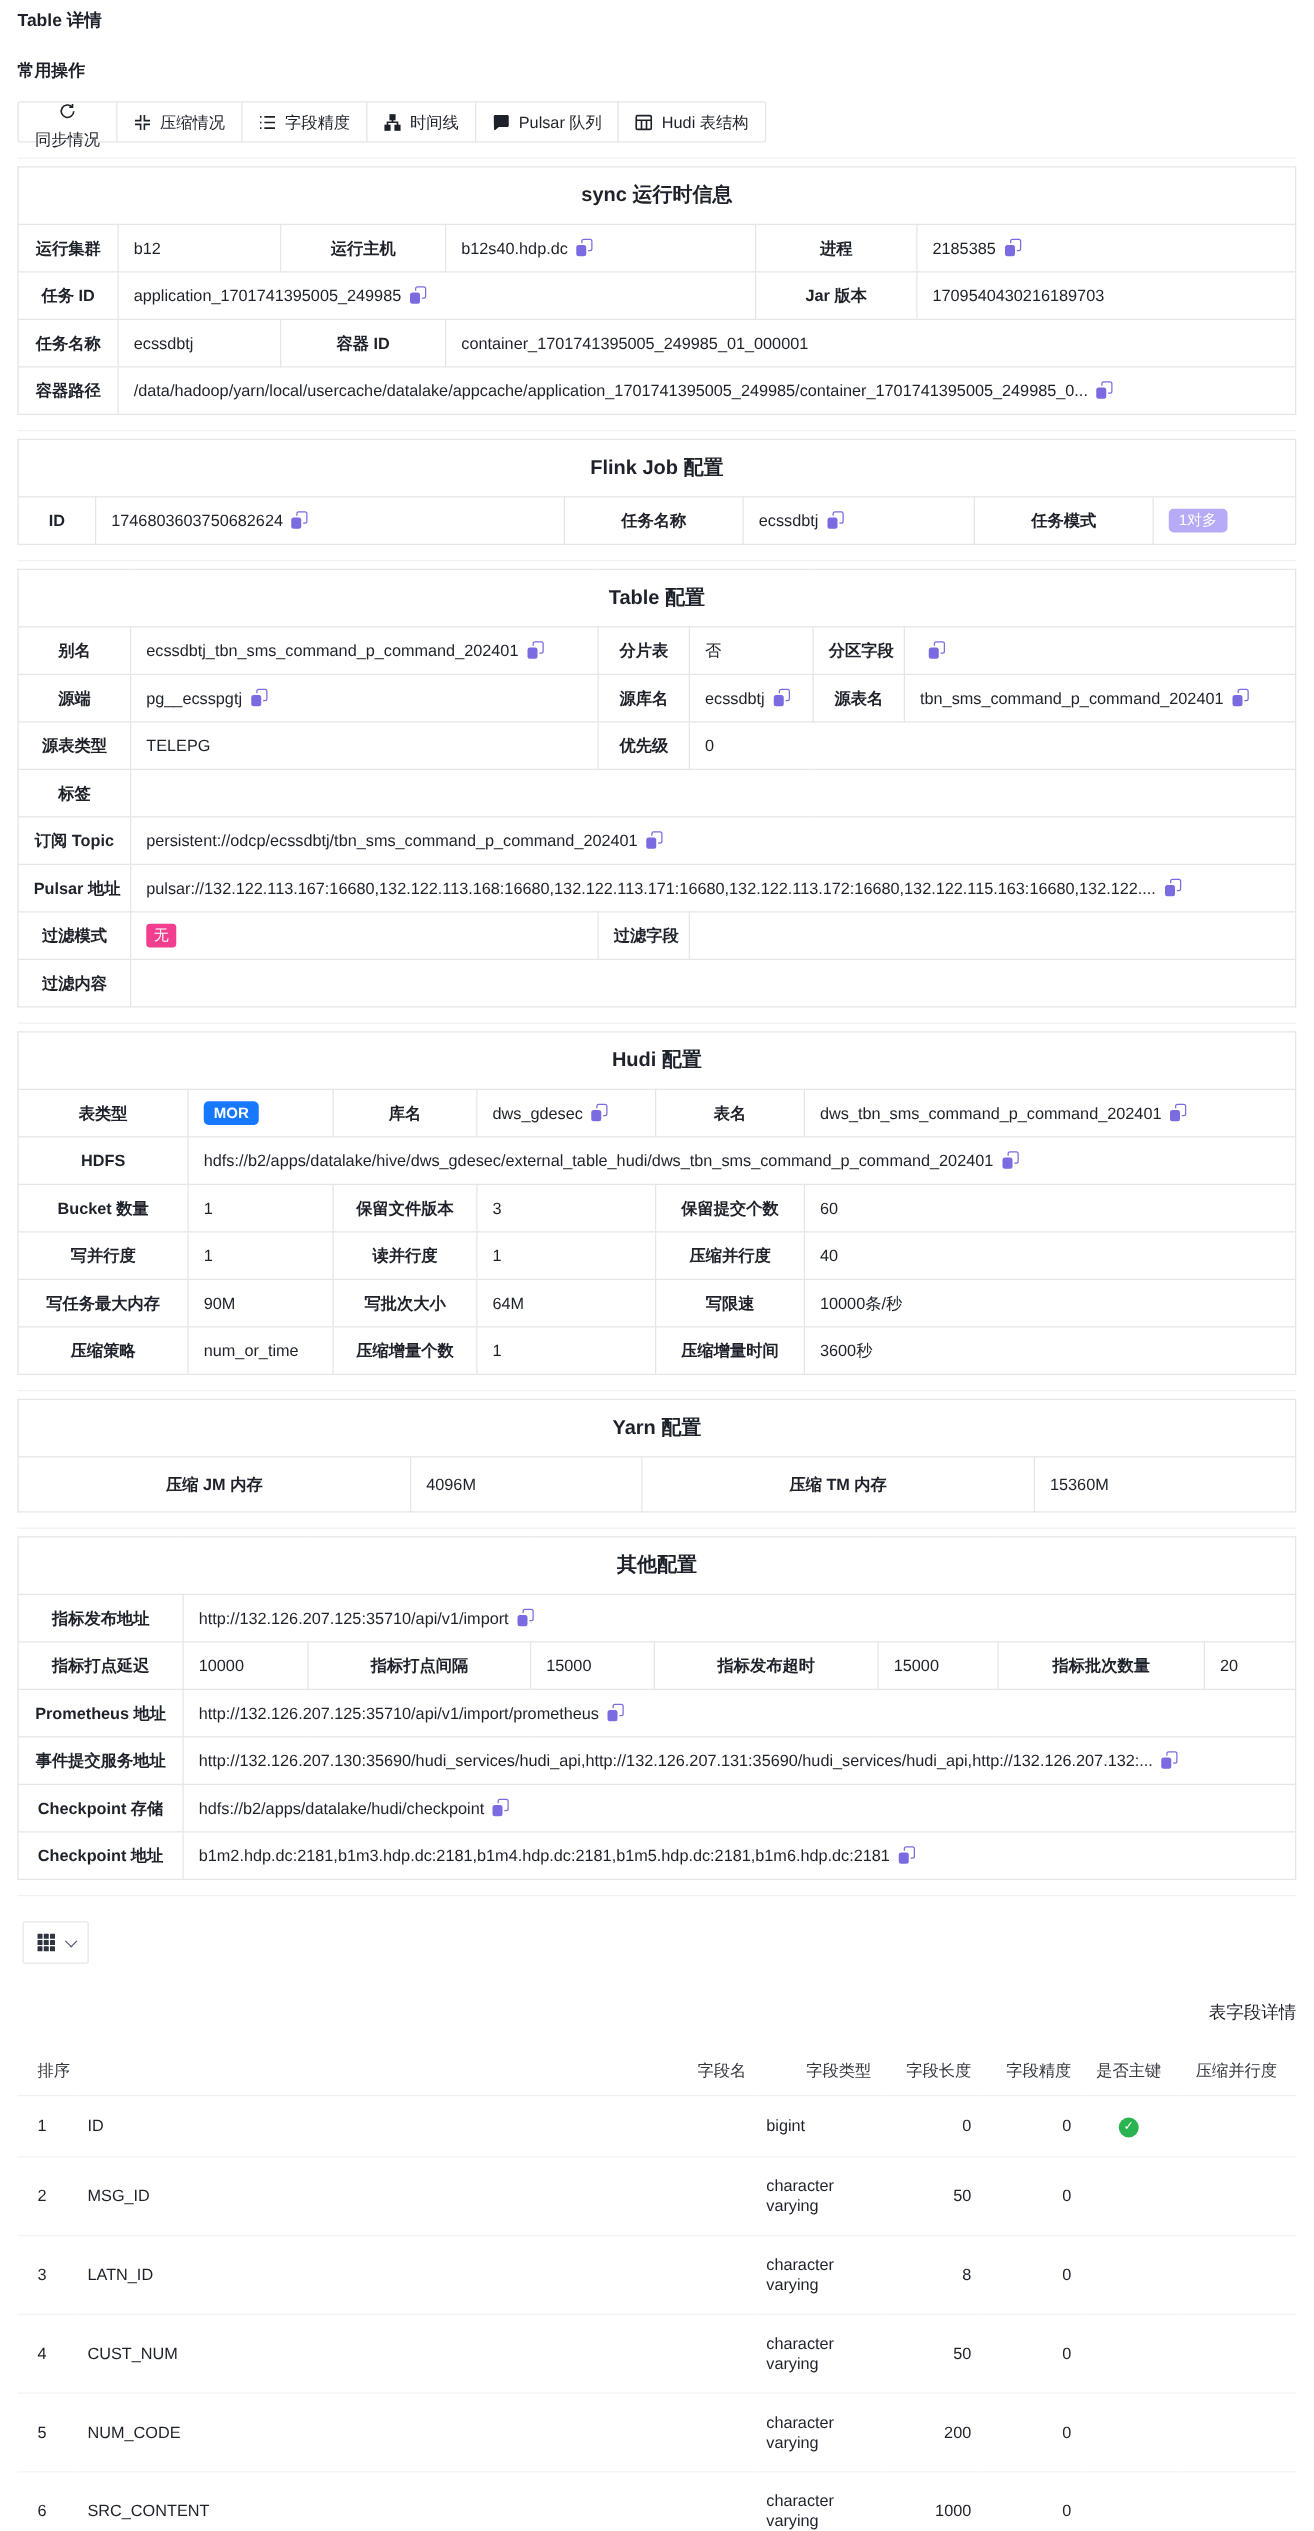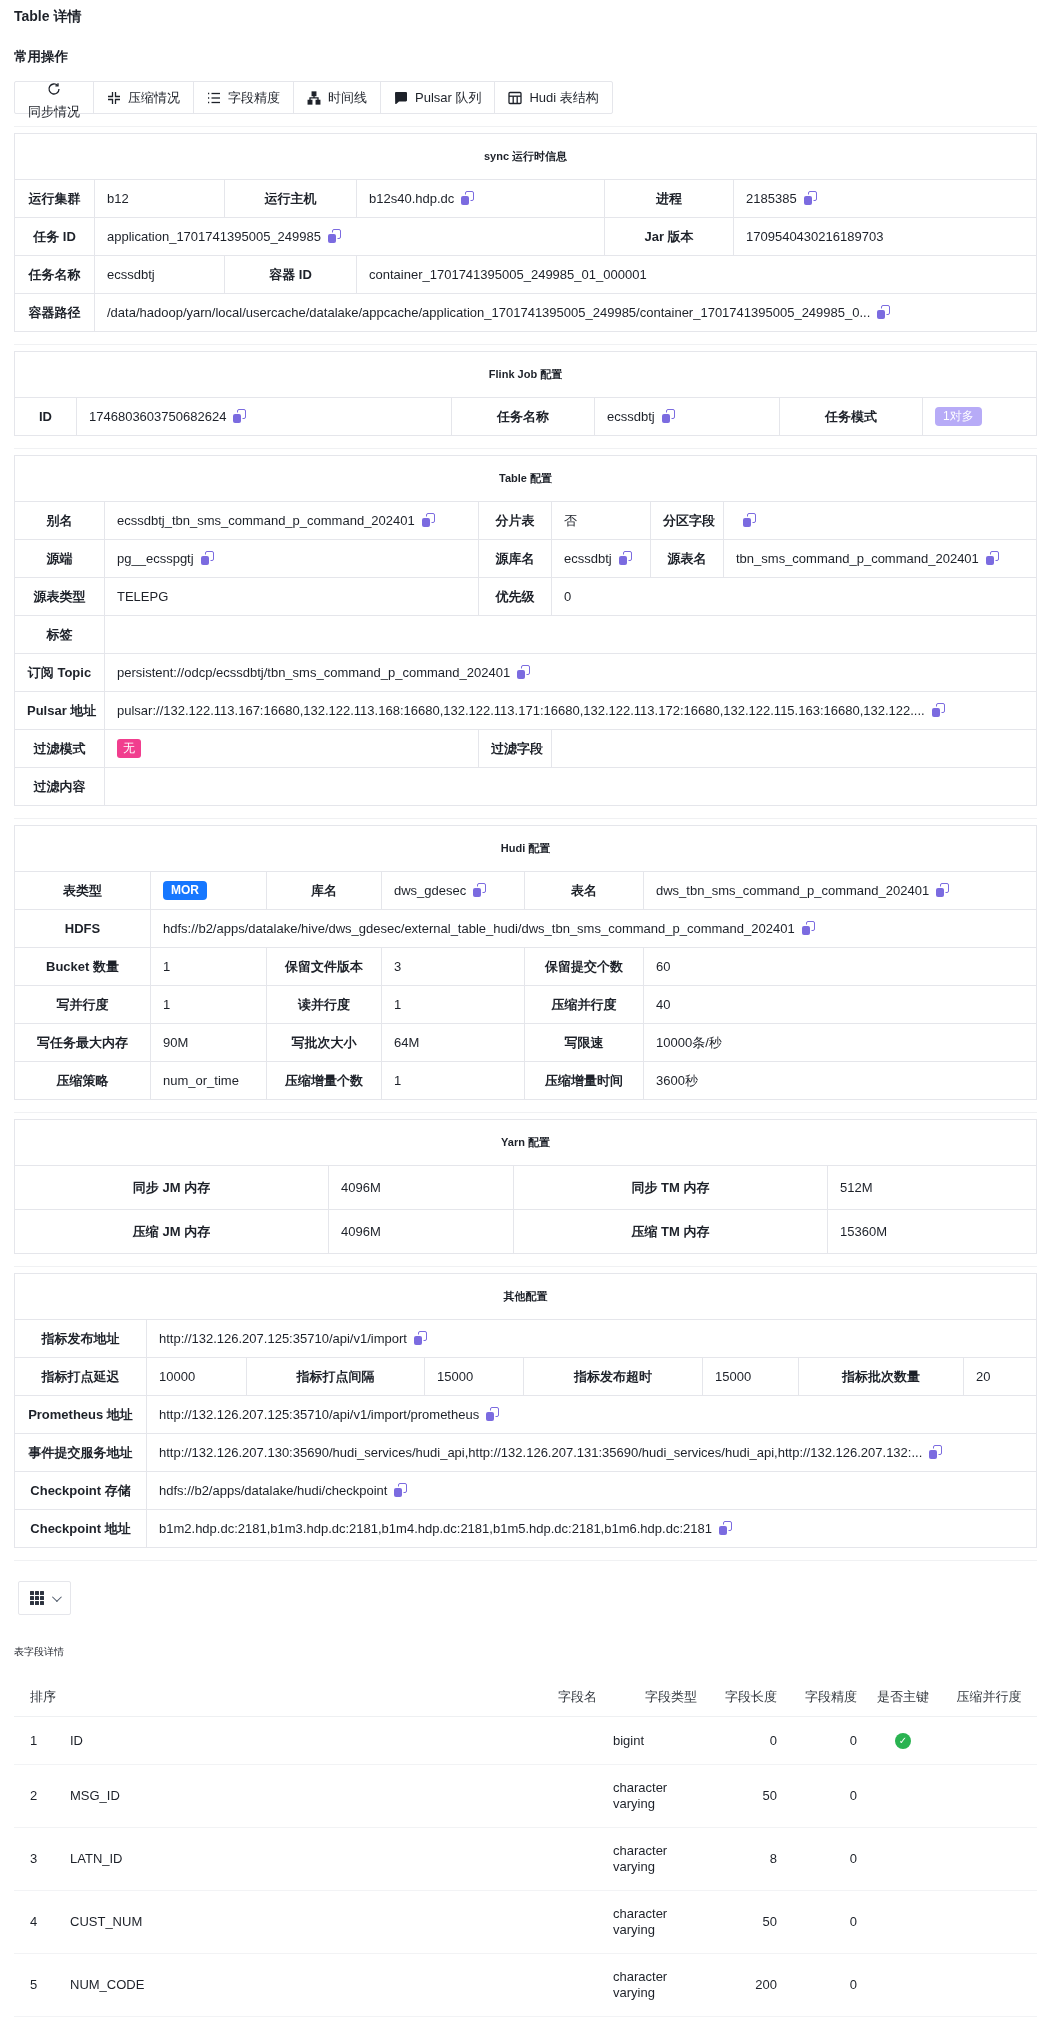--- a/index.html
+++ b/index.html
@@ -23,21 +23,21 @@
     font-size:13px;color:var(--text);white-space:nowrap;
   }
   .tb-btn:first-child{margin-left:0;border-radius:2px 0 0 2px;flex-direction:column;}
   .tb-btn:last-child{border-radius:0 2px 2px 0;}
   .tb-btn svg{display:block;}
   
   .divider{border:none;border-top:1px solid #f0f1f3;height:0;margin:12px 0 6px 0;}
   
   table.desc{width:100%;border-collapse:collapse;table-layout:fixed;margin:0;}
   table.desc th,table.desc td{border:1px solid var(--border);padding:4px 12px;overflow:hidden;}
-  table.desc th.card-title{height:46px;font-size:11px;font-weight:700;text-align:center;}
+  table.desc th.card-title{height:46px;font-size:16px;font-weight:700;text-align:center;}
   table.desc td{height:38px;}
   table.yarn td{height:44px;}
   td.lbl{font-weight:600;text-align:center;white-space:nowrap;}
   td.val{text-align:left;white-space:nowrap;}
   
   .copy{position:relative;display:inline-block;width:13px;height:14px;margin-left:7px;vertical-align:-2px;cursor:pointer;}
   .copy::before{content:"";position:absolute;right:0;top:0;width:7px;height:8px;border:1.5px solid var(--accent-copy);border-radius:2px;}
   .copy::after{content:"";position:absolute;left:0;bottom:0;width:8px;height:9px;background:var(--accent-copy);border-radius:2px;box-shadow:0 0 0 1.5px #fff;}
   
   .badge{display:inline-block;color:#fff;font-size:12px;line-height:19px;padding:0 8px;border-radius:3px;vertical-align:middle;}
@@ -45,21 +45,21 @@
   .badge-none{background:var(--badge-pink);padding:0 6px;}
   .badge-mor{background:var(--badge-blue);font-weight:700;border-radius:4px;}
   
   .grid-btn{
     display:inline-flex;align-items:center;gap:8px;height:34px;padding:0 11px;margin:14px 0 0 4px;
     background:#fff;border:1px solid var(--border);border-radius:2px;cursor:pointer;
   }
   .grid-icon{display:grid;grid-template-columns:repeat(3,3.5px);grid-auto-rows:3.5px;gap:1.5px;}
   .grid-icon i{background:#2e3440;border-radius:0.5px;}
   .chev{width:7px;height:7px;border-right:1.5px solid #4e5969;border-bottom:1.5px solid #4e5969;transform:rotate(45deg) translateY(-2px);}
-  .fields-title{font-size:10px;color:var(--text);margin:30px 0 0 0;}
+  .fields-title{font-size:14px;color:var(--text);margin:30px 0 0 0;text-align:right;}
   
   table.fields{width:100%;border-collapse:collapse;table-layout:fixed;margin-top:21px;}
   table.fields th{font-weight:400;color:#33383f;text-align:right;padding:8px 8px 10px 8px;border-bottom:1px solid #eef0f2;white-space:nowrap;}
   table.fields td{padding:15px 8px;border-bottom:1px solid #f2f3f5;vertical-align:middle;line-height:16px;}
   table.fields .c-order{padding-left:16px;width:48px;}
   table.fields .c-name{width:auto;}
   table.fields .c-type{width:100px;}
   table.fields .c-len,table.fields .c-prec{width:80px;text-align:right;}
   table.fields .c-pk{width:76px;text-align:center;}
   table.fields .c-shard{width:96px;text-align:center;}
@@ -354,26 +354,20 @@
         <col style="width:314px">
         <col>
       </colgroup>
     <thead>
         <tr>
           <th class="card-title" colspan="4">Yarn 配置</th>
         </tr>
       </thead>
     <tbody>
       <tr>
-        <td class="lbl">同步 JM 内存</td>
-        <td class="val">4096M</td>
-        <td class="lbl">同步 TM 内存</td>
-        <td class="val">512M</td>
-      </tr>
-      <tr>
         <td class="lbl">压缩 JM 内存</td>
         <td class="val">4096M</td>
         <td class="lbl">压缩 TM 内存</td>
         <td class="val">15360M</td>
       </tr>
     </tbody>
   </table>
 
   <div class="divider"></div>
 

